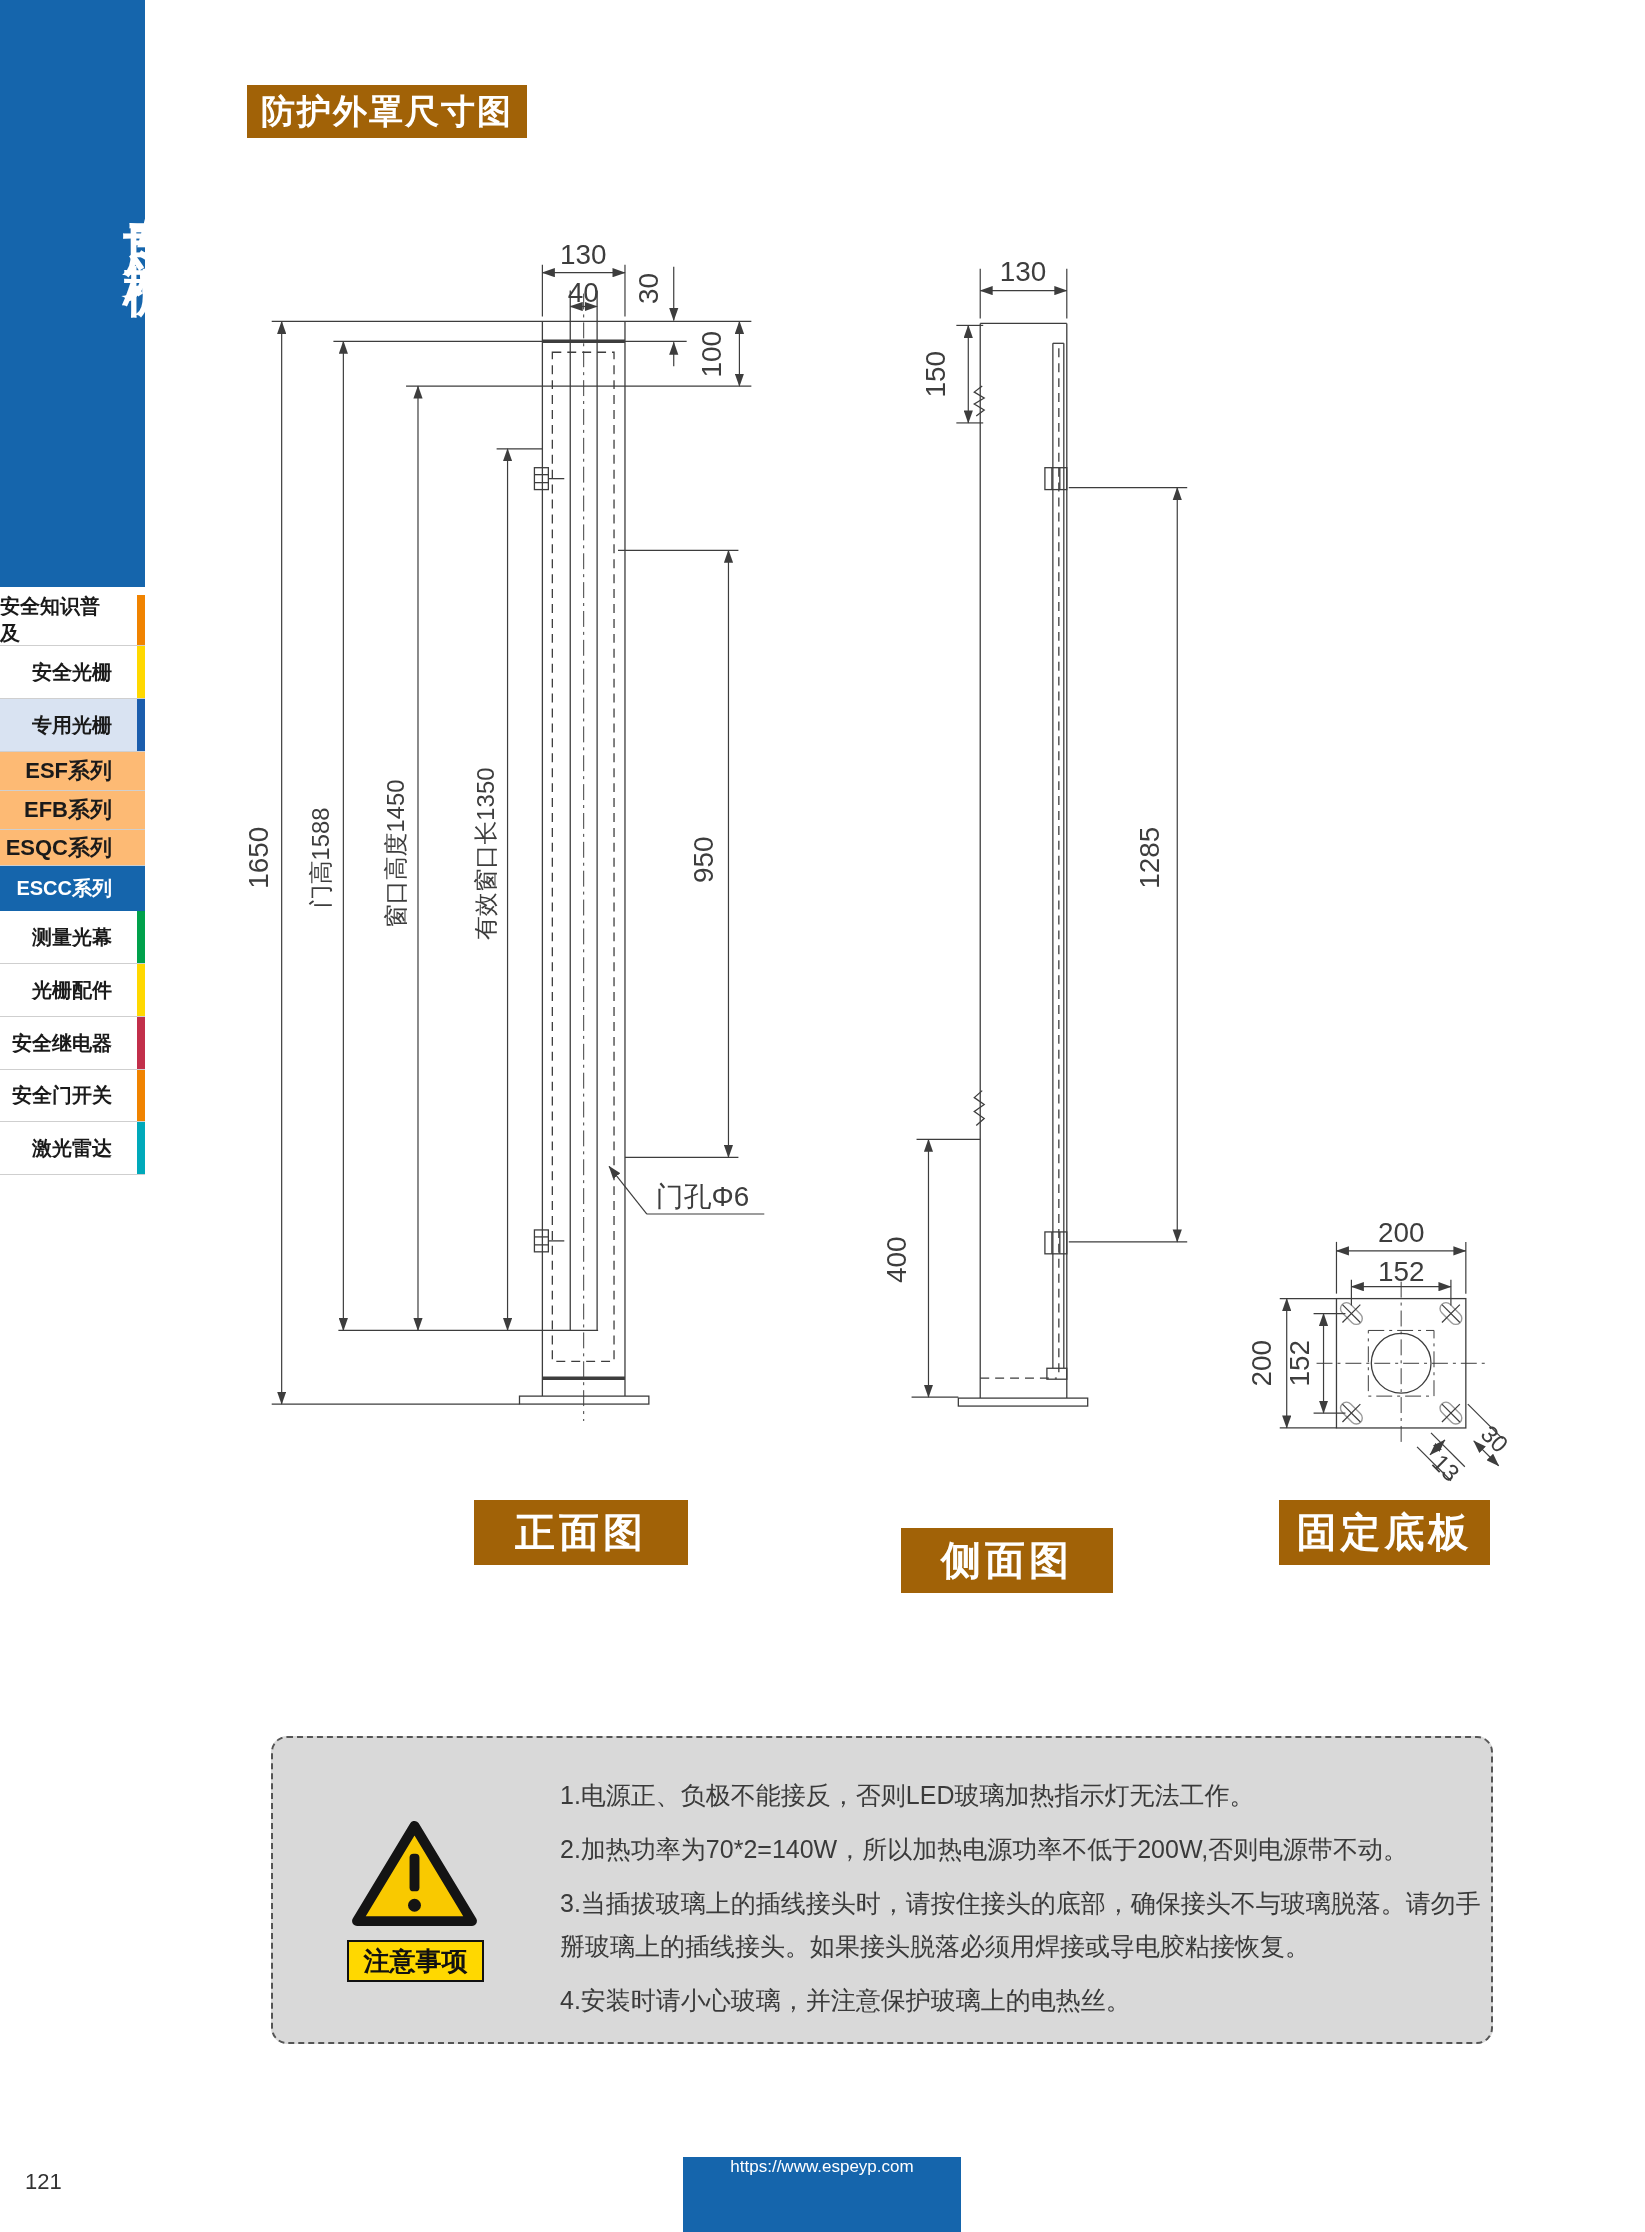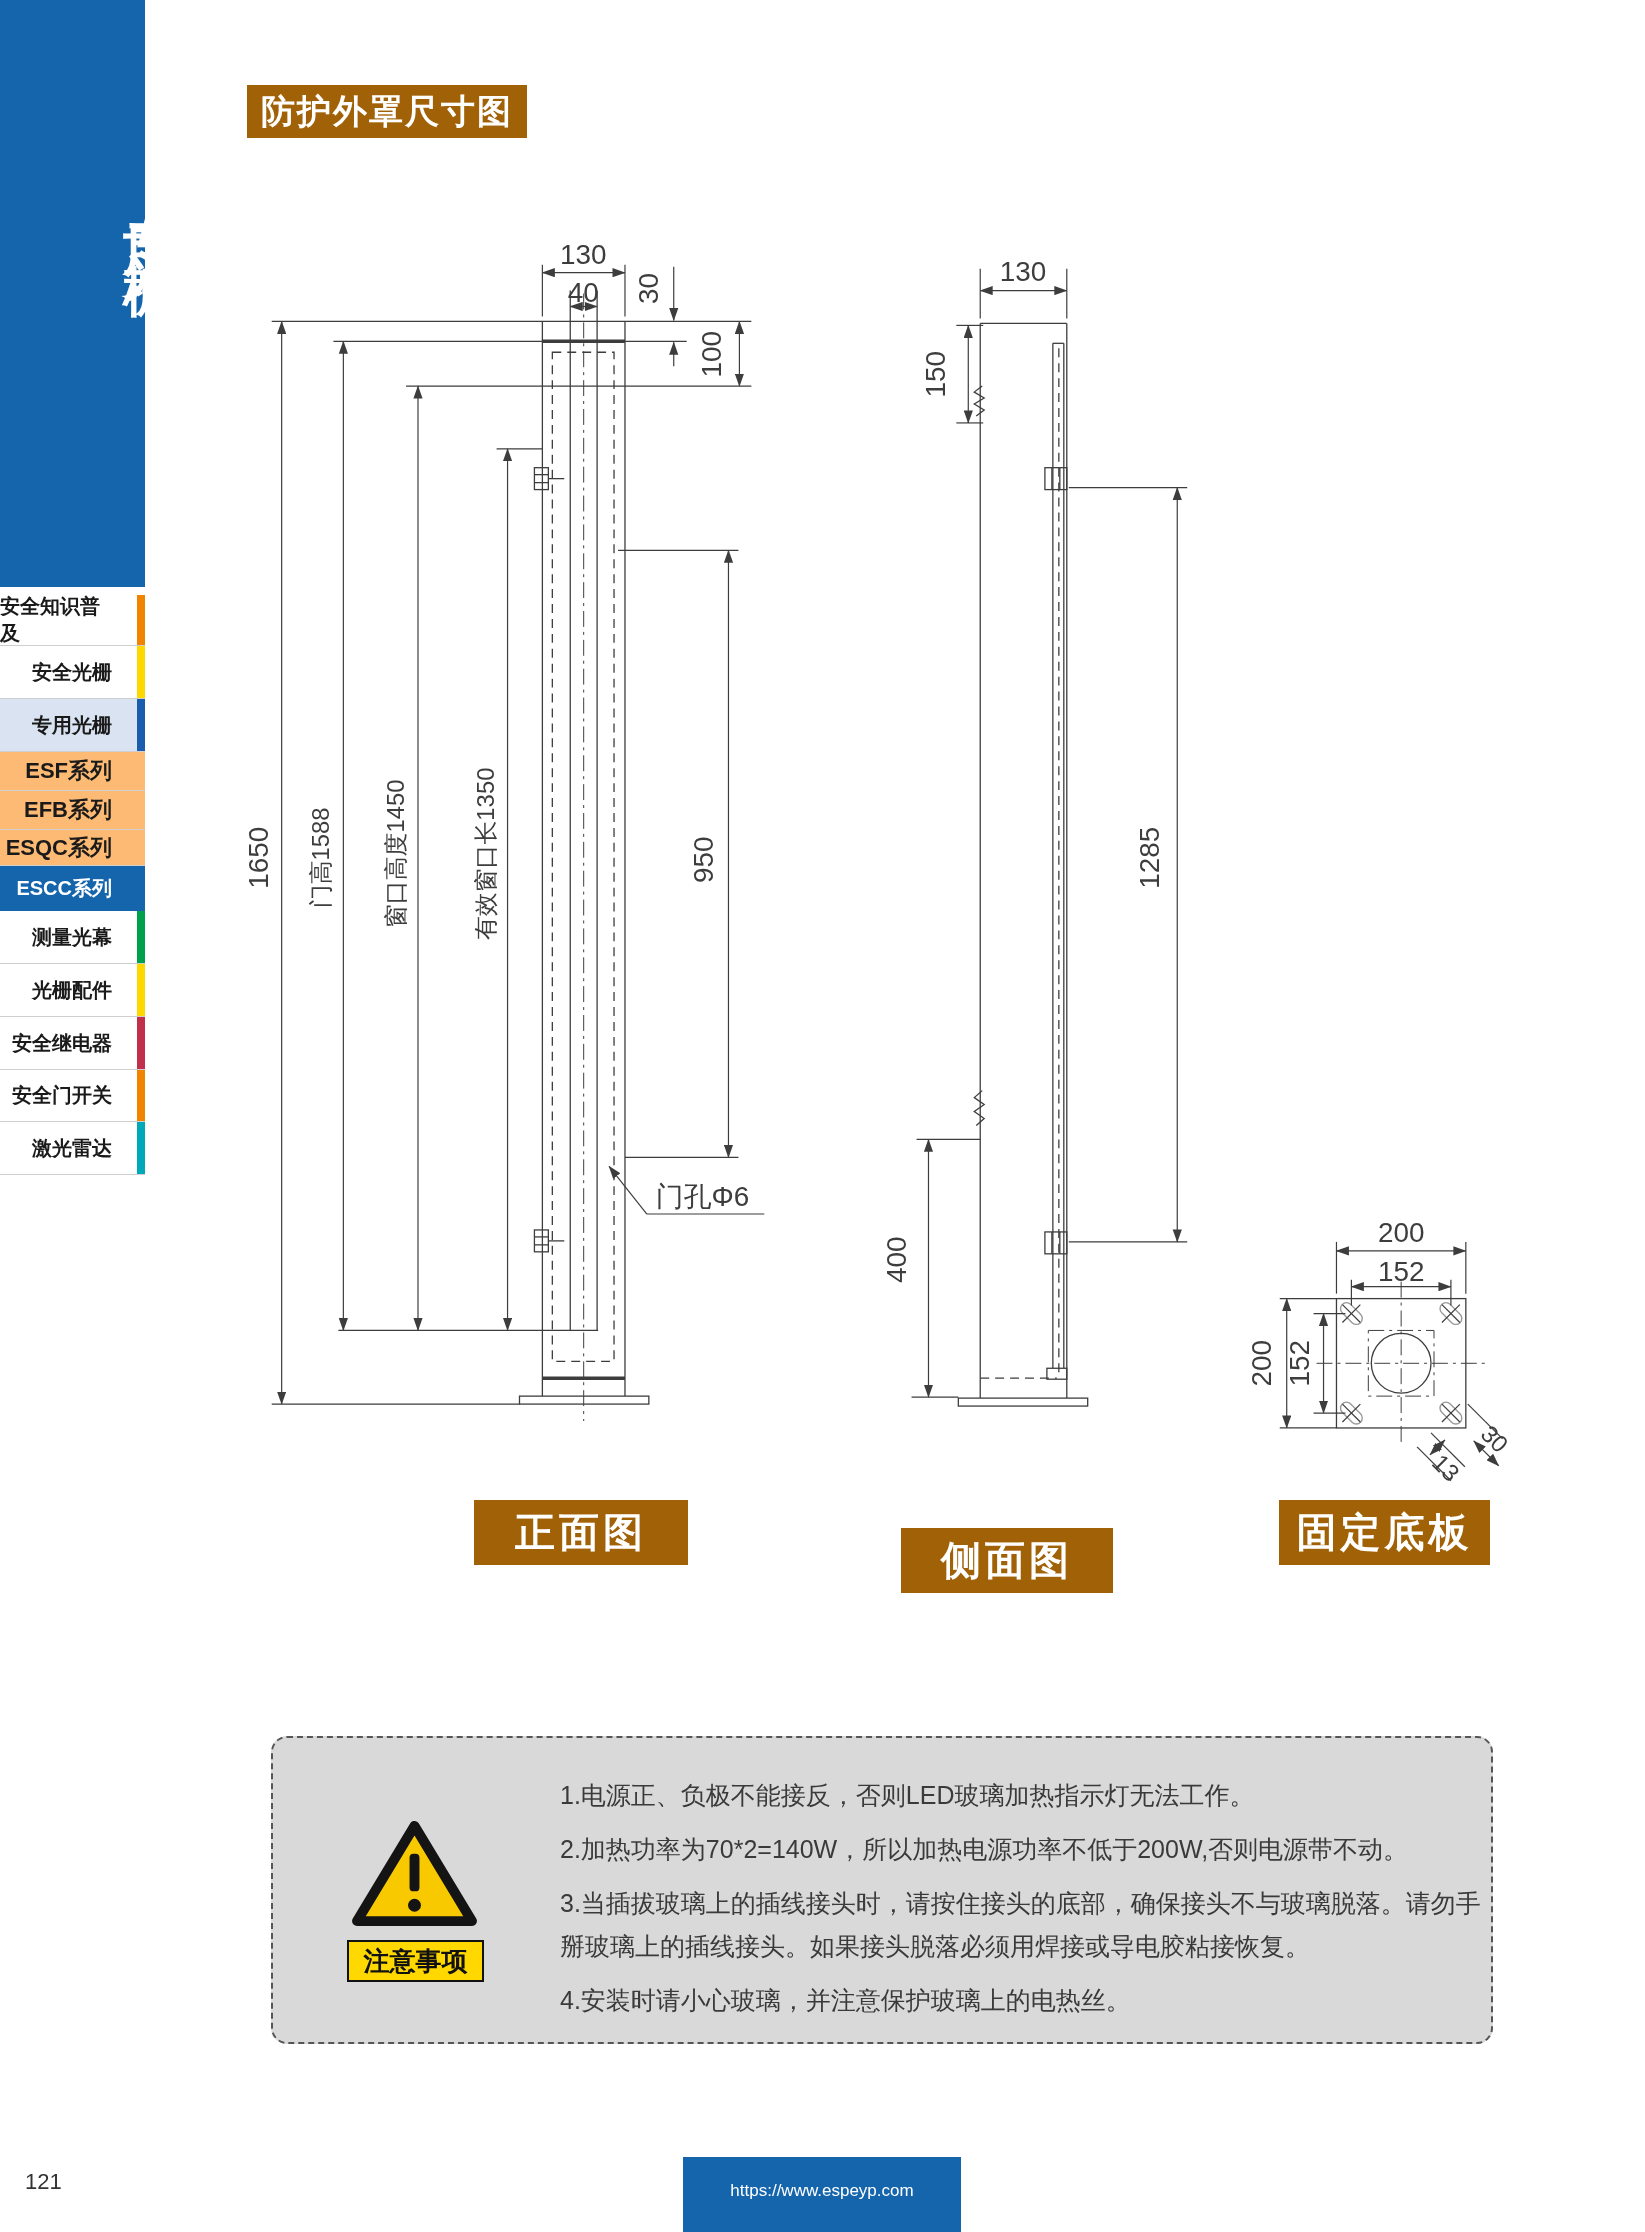--- a/index.html
+++ b/index.html
@@ -46,21 +46,21 @@
   .warn-label{position:absolute;left:74px;top:202px;width:133px;height:38px;
               background:#ffd800;border:2px solid #111;color:#111;font-weight:bold;
               font-size:26px;display:flex;align-items:center;justify-content:center;}
   .note-text{position:absolute;left:287px;top:36px;width:945px;
              font-size:25px;line-height:1.75;color:#3a3a3a;}
   .note-text p{margin:0 0 10px 0;}
   
   .page-num{position:absolute;left:25px;top:2169px;font-size:22px;color:#333;}
   .footer-bar{position:absolute;left:683px;top:2157px;width:278px;height:76px;
               background:#1565ac;color:#fff;font-size:17px;
-              display:flex;justify-content:center;align-items:flex-start;padding-top:24px;
+              display:flex;justify-content:center;align-items:flex-start;
               box-sizing:border-box;}
 </style>
 </head>
 <body>
 
 <div class="side-block"></div>
 <div class="vtitle">专用光栅</div>
 
 <div class="nav">
   <div class="nav-item h51">

